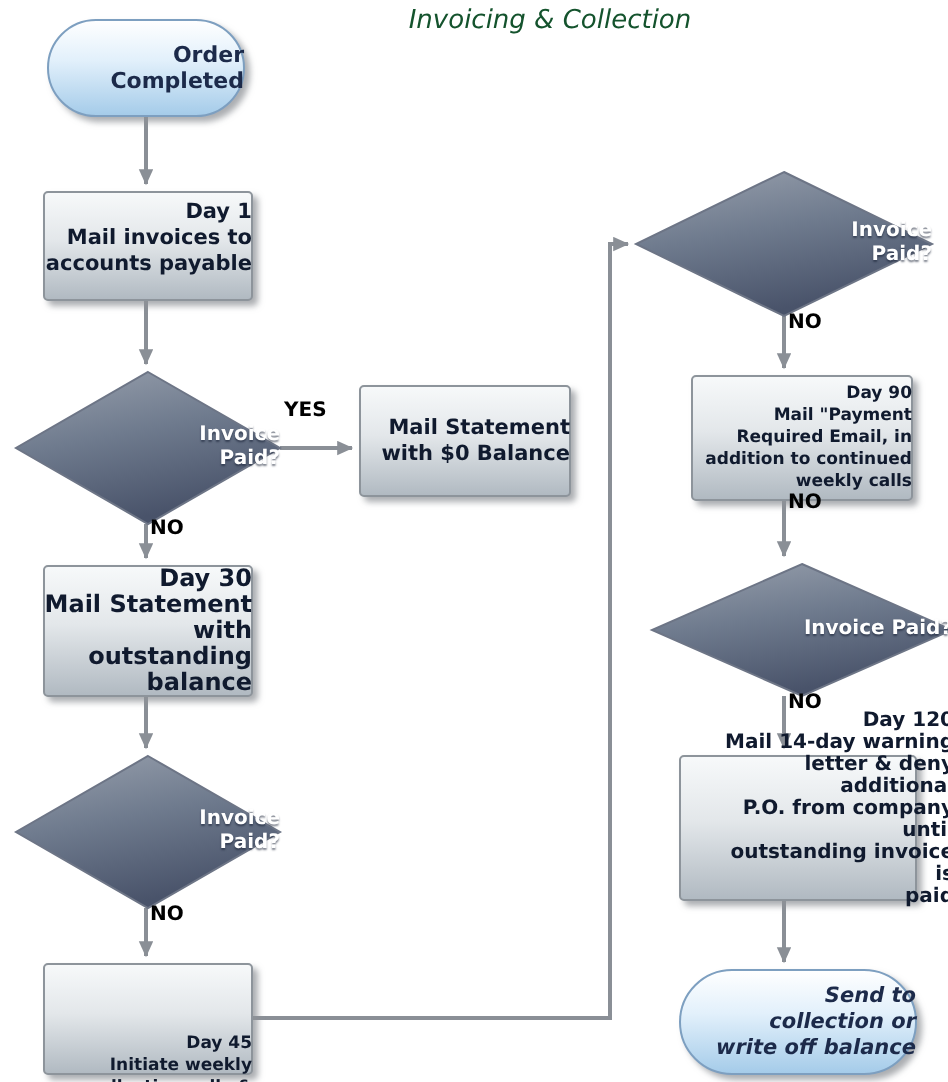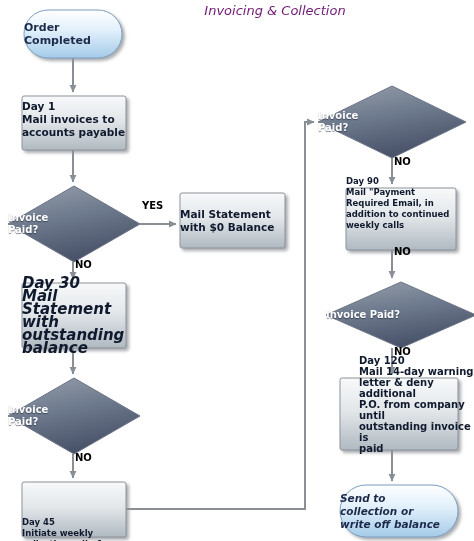--- a/index.html
+++ b/index.html
@@ -37,30 +37,30 @@
     font-size: 19px;
     font-weight: 400;
     color: #4d4d4d;
     letter-spacing: 0.2px;
     line-height: 21px;
   }
   .doc-subtitle {
     font-family: "DejaVu Sans", sans-serif;
     font-size: 13px;
     font-style: italic;
-    color: #701a75;
+    color: #14532d;
     line-height: 15px;
     margin-top: 1px;
   }
   .node-label {
     position: absolute;
     display: flex;
     align-items: center;
     justify-content: center;
-    text-align: left;
+    text-align: right;
     pointer-events: none;
     font-family: "DejaVu Sans", sans-serif;
     font-weight: bold;
   }
   .node-label > span {
     display: block;
     width: 100%;
     white-space: pre-line;
   }
   .lbl-terminator {
@@ -157,41 +157,41 @@
 accounts payable</span>
       </div>
       <div class="node-label lbl-decision" style="left: 8px; top: 186px; width: 132px; height: 76px; font-size: 10px; line-height: 12px;">
         <span>Invoice
 Paid?</span>
       </div>
       <div class="node-label lbl-process" style="left: 180px; top: 193px; width: 105px; height: 55px; font-size: 10.5px; line-height: 13px;">
         <span>Mail Statement
 with $0 Balance</span>
       </div>
-      <div class="node-label lbl-process" style="left: 22px; top: 283px; width: 104px; height: 65px; font-size: 15px; line-height: 13px; font-style: italic;">
+      <div class="node-label lbl-process" style="left: 22px; top: 283px; width: 104px; height: 65px; font-size: 12px; line-height: 13px;">
         <span>Day 30
 Mail Statement
 with outstanding
 balance</span>
       </div>
       <div class="node-label lbl-decision" style="left: 8px; top: 378px; width: 132px; height: 76px; font-size: 10px; line-height: 12px;">
         <span>Invoice
 Paid?</span>
       </div>
       <div class="node-label lbl-process" style="left: 22px; top: 482px; width: 104px; height: 55px; font-size: 8.5px; line-height: 11px; margin-top: 35px;">
         <span>Day 45
 Initiate weekly
 collection calls &amp;
 written documentation</span>
       </div>
       <div class="node-label lbl-decision" style="left: 318px; top: 86px; width: 148px; height: 72px; font-size: 10px; line-height: 12px;">
         <span>Invoice
 Paid?</span>
       </div>
-      <div class="node-label lbl-process" style="left: 346px; top: 172px; width: 110px; height: 62px; font-size: 8.5px; line-height: 11px;">
+      <div class="node-label lbl-process" style="left: 346px; top: 188px; width: 110px; height: 62px; font-size: 8.5px; line-height: 11px;">
         <span>Day 90
 Mail "Payment
 Required Email, in
 addition to continued
 weekly calls</span>
       </div>
       <div class="node-label lbl-decision" style="left: 326px; top: 282px; width: 150px; height: 66px; font-size: 10px; line-height: 12px;">
         <span>Invoice Paid?</span>
       </div>
       <div class="node-label lbl-process" style="left: 359px; top: 378px; width: 118px; height: 52px; font-size: 10px; line-height: 11px;">

